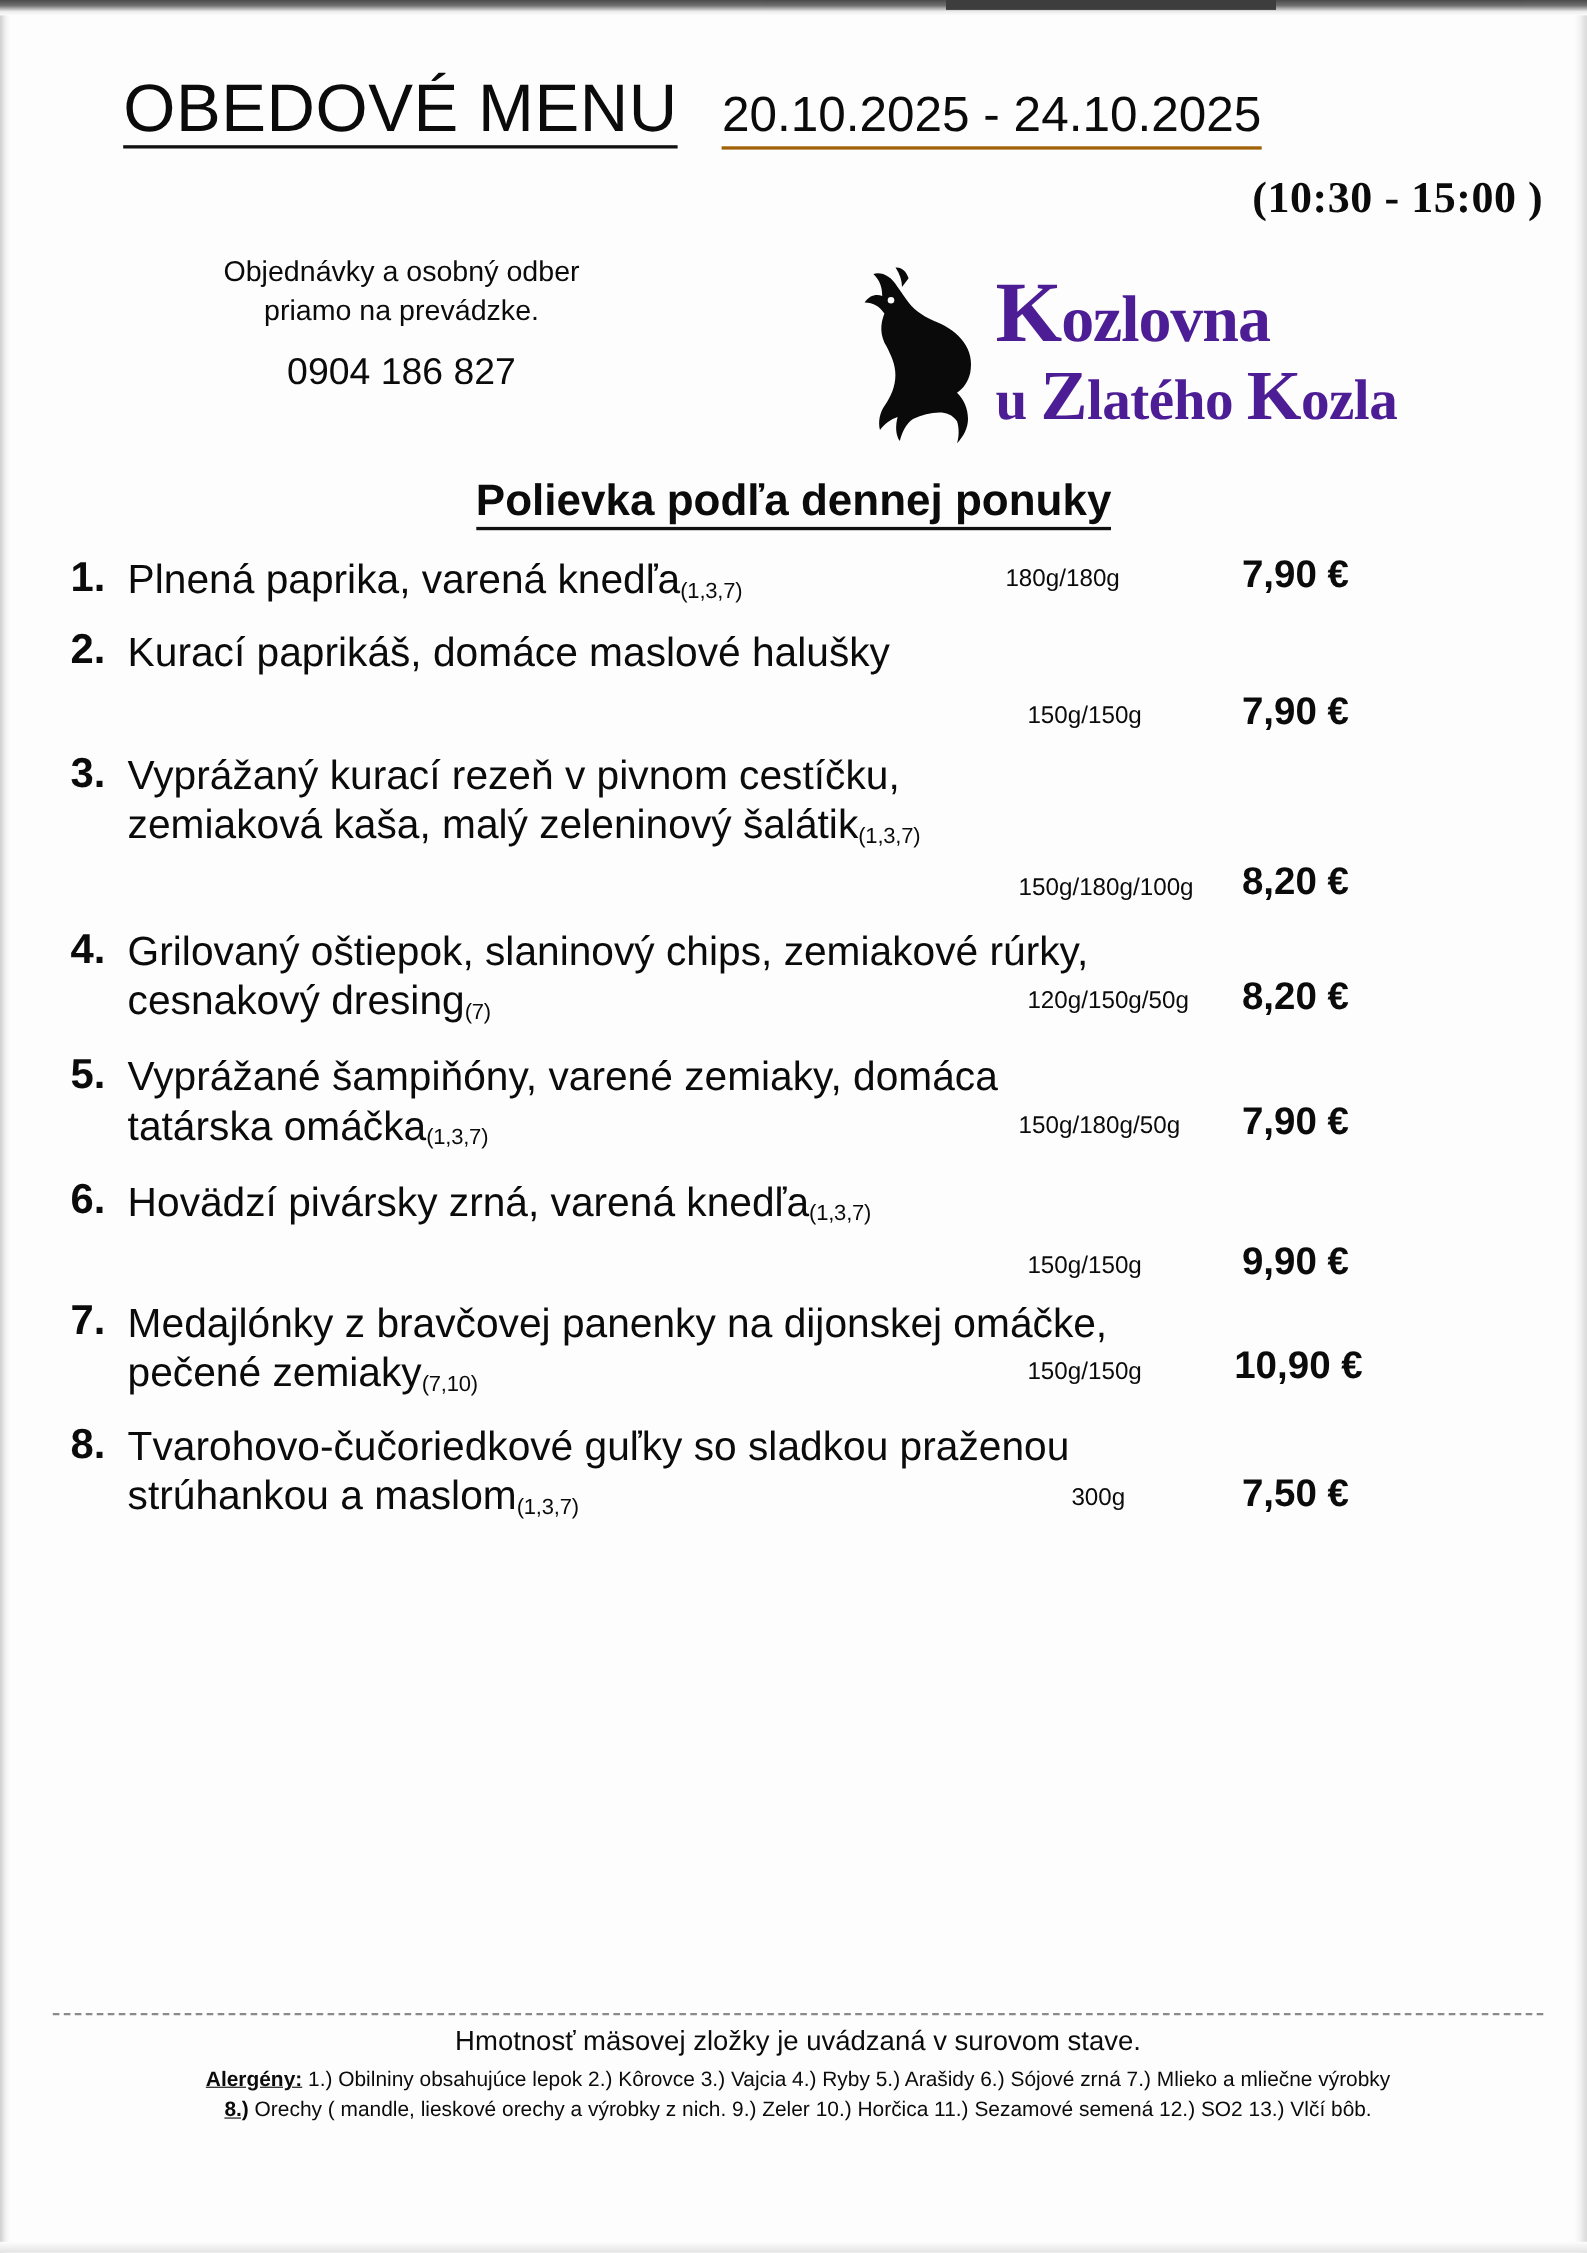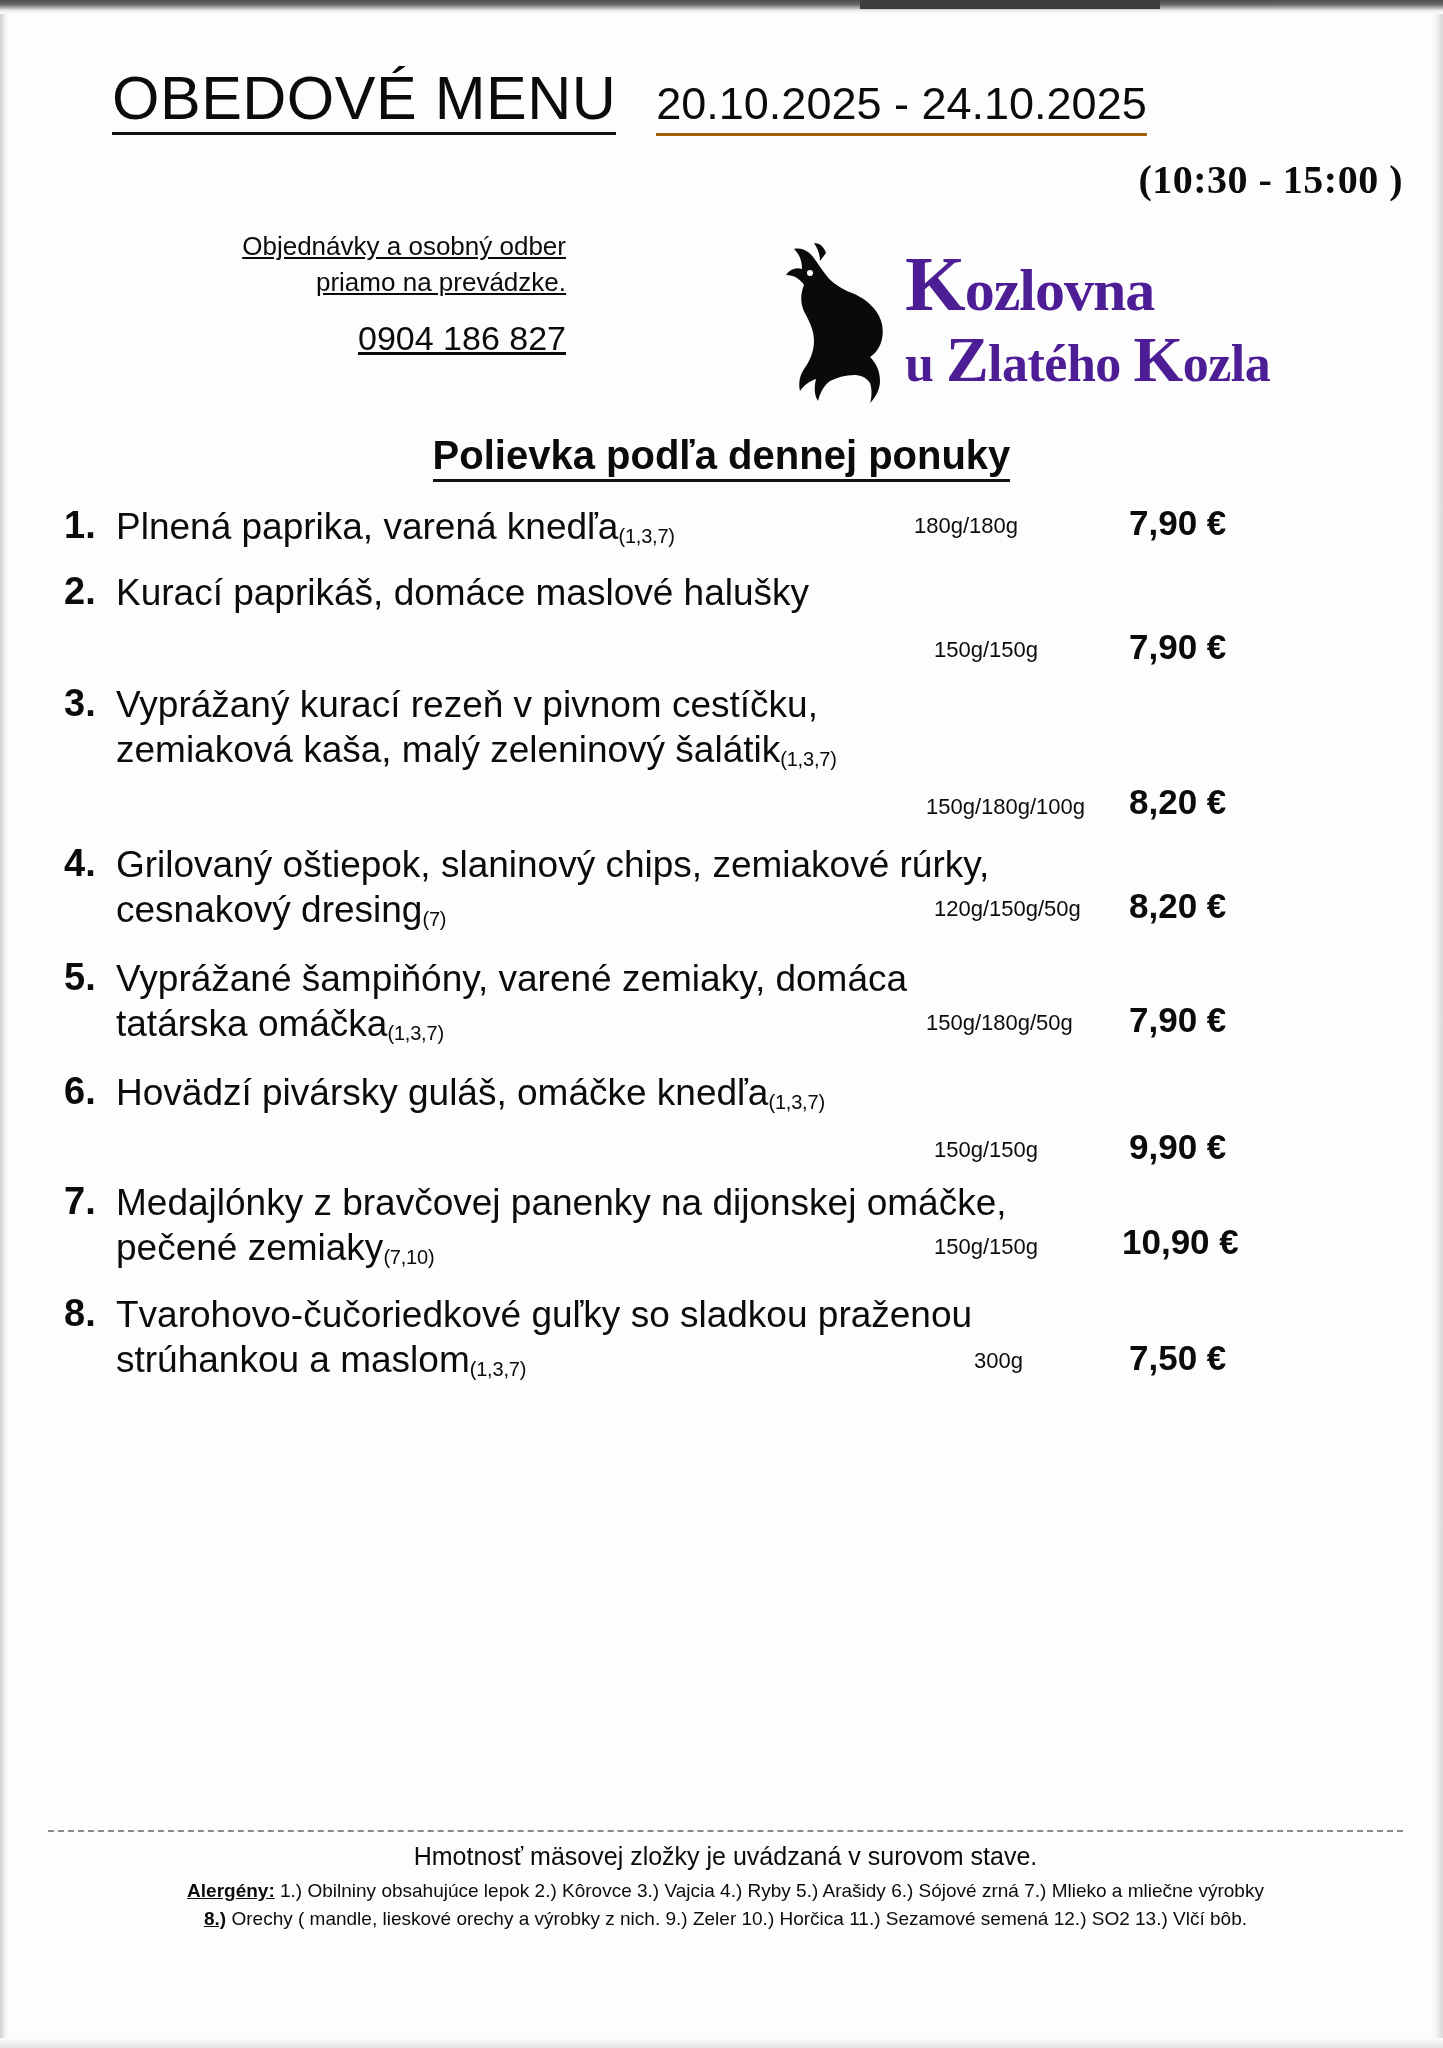--- a/index.html
+++ b/index.html
@@ -97,26 +97,25 @@
   }
 
   
   .mid-block {
     position: relative;
     height: 200px;
     margin-top: 26px;
   }
   .contact {
     position: absolute;
-    left: 96px;
+    left: 110px;
     top: 0;
     width: 430px;
-    text-align: right;
+    text-align: center;
     line-height: 1.38;
-    text-decoration: underline;
   }
   .contact .line1,
   .contact .line2 {
     font-size: 26px;
   }
   .contact .phone {
     font-size: 34px;
     margin-top: 14px;
   }
 
@@ -342,21 +341,21 @@
         </div>
         <div class="meta">
           <span class="weight" style="left:872px; top:-36px;">150g/180g/50g</span>
           <span class="price" style="left:1075px; top:-46px;">7,90 €</span>
         </div>
       </div>
 
       <div class="item" style="height:108px;">
         <div class="item-body">
           <span class="num">6.</span>
-          <span class="name">Hovädzí pivársky guláš, omáčke knedľa</span><span class="alerg">(1,3,7)</span>
+          <span class="name">Hovädzí pivársky zrná, varená knedľa</span><span class="alerg">(1,3,7)</span>
         </div>
         <div class="meta">
           <span class="weight" style="left:880px; top:22px;">150g/150g</span>
           <span class="price" style="left:1075px; top:12px;">9,90 €</span>
         </div>
       </div>
 
       <div class="item" style="height:110px;">
         <div class="item-body" style="padding-right:300px;">
           <span class="num">7.</span>

